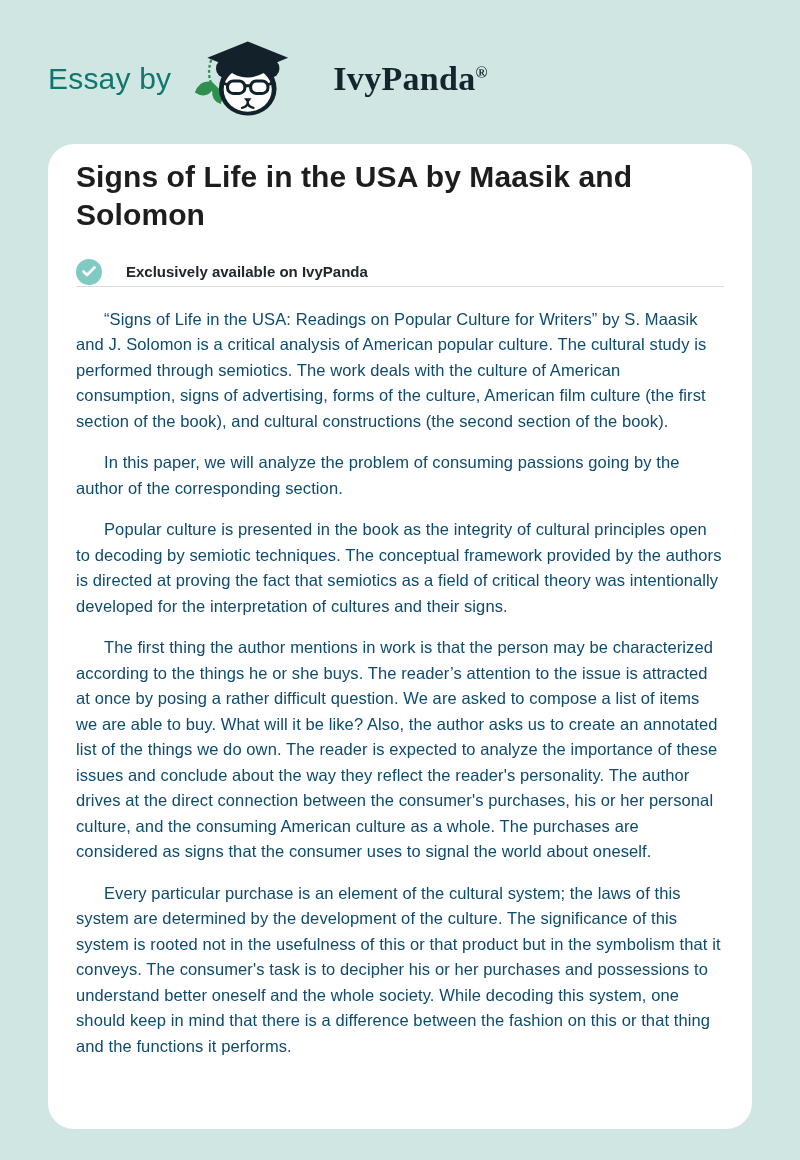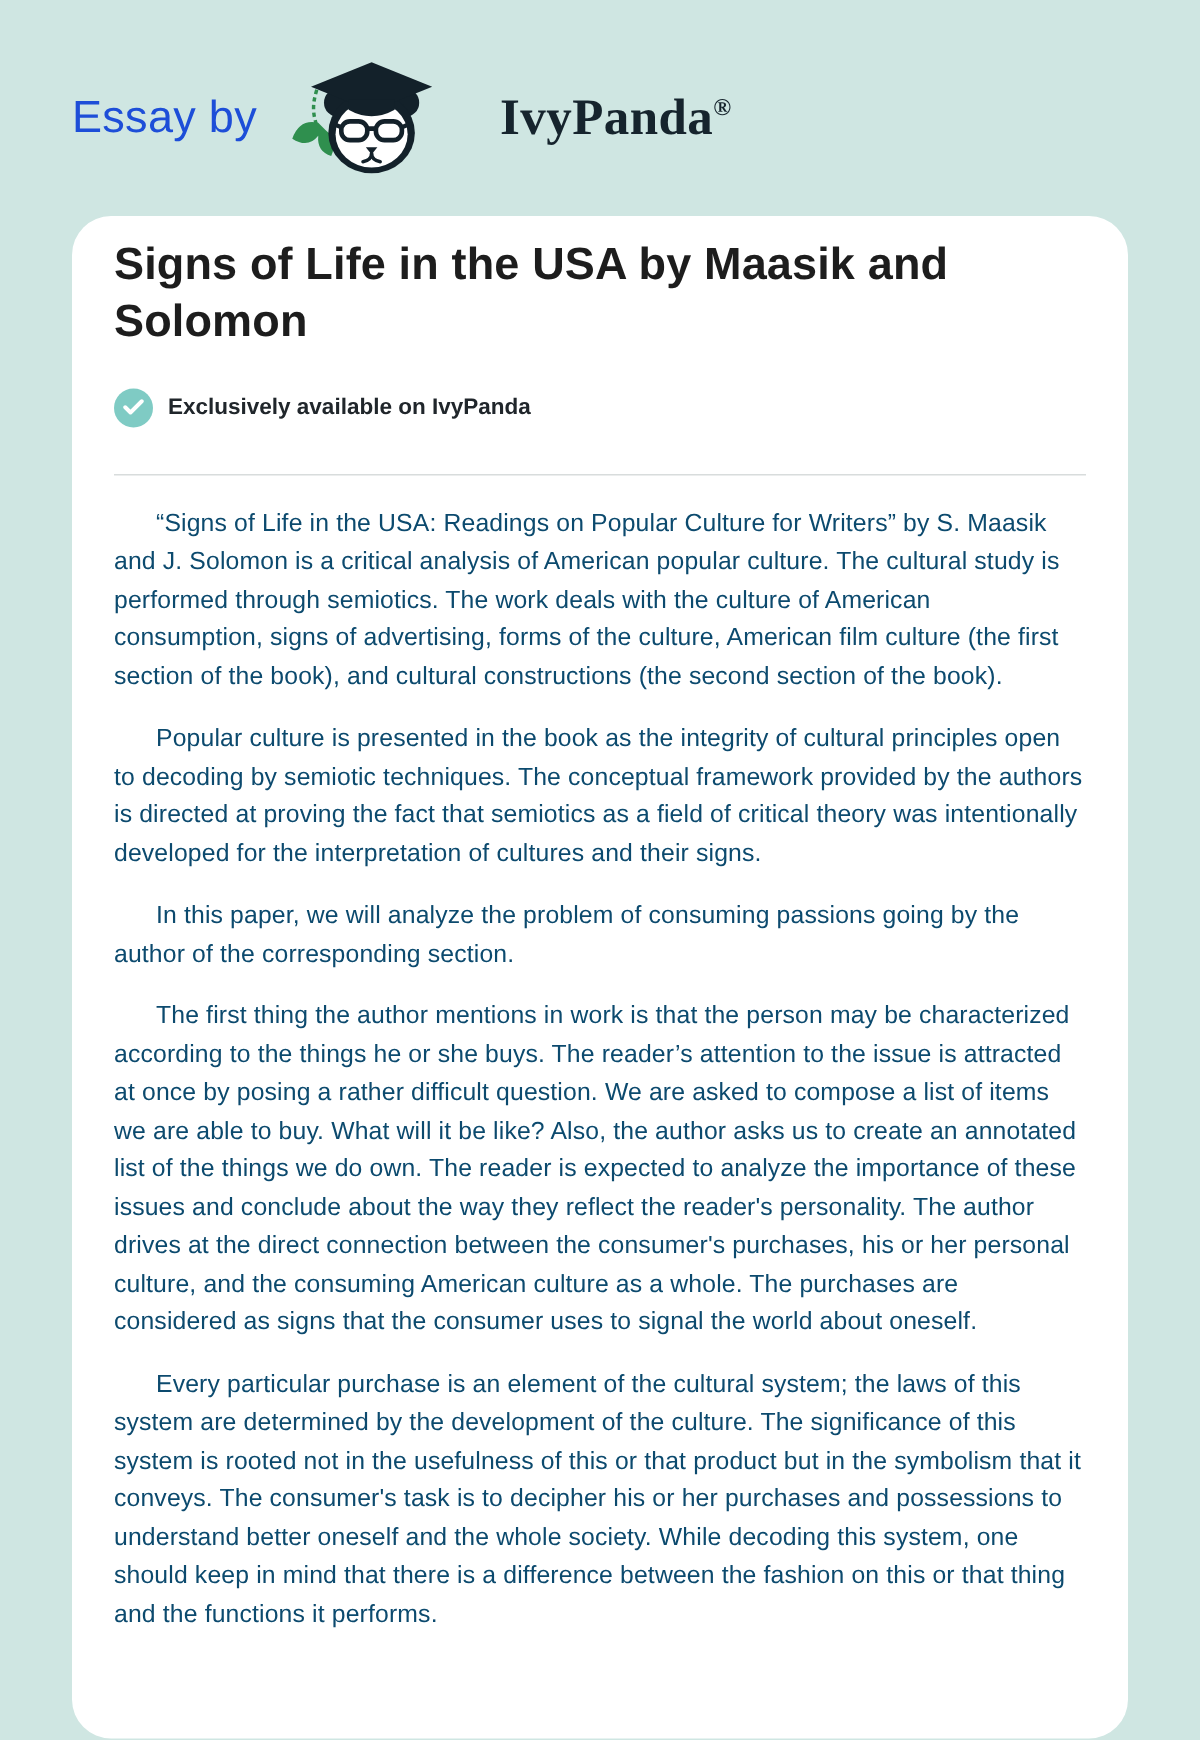--- a/index.html
+++ b/index.html
@@ -13,21 +13,21 @@
   }
   
   .site-header {
     display: flex;
     align-items: center;
     padding: 38px 48px 24px 48px;
     gap: 14px;
   }
   .essay-by {
     font-size: 30px;
-    color: #1d4ed8;
+    color: #0f766e;
     letter-spacing: 0.2px;
   }
   .logo-wrap {
     display: inline-flex;
     align-items: center;
     margin-left: 6px;
   }
   .brand {
     font-family: "Liberation Serif", serif;
     font-weight: bold;
@@ -51,22 +51,22 @@
     font-size: 30px;
     line-height: 1.28;
     font-weight: bold;
     color: #1d1d1d;
     margin-bottom: 24px;
     letter-spacing: 0.1px;
   }
   .badge-row {
     display: flex;
     align-items: center;
-    gap: 10px;
-    margin-bottom: 31px;
+    gap: 24px;
+    margin-bottom: 1px;
   }
   .check-circle {
     width: 26px;
     height: 26px;
     border-radius: 50%;
     background: #7fcbc4;
     display: inline-flex;
     align-items: center;
     justify-content: center;
     flex: 0 0 26px;
@@ -133,17 +133,17 @@
       <svg width="14" height="11" viewBox="0 0 14 11" aria-hidden="true">
         <path d="M1.5 5.5 L5 9 L12.5 1.5" fill="none" stroke="#ffffff" stroke-width="2.6" stroke-linecap="round" stroke-linejoin="round"></path>
       </svg>
     </span>
     <span class="badge-label">Exclusively available on IvyPanda</span>
   </div>
 
   <hr class="divider">
 
   <p class="essay-paragraph">“Signs of Life in the USA: Readings on Popular Culture for Writers” by S. Maasik and J. Solomon is a critical analysis of American popular culture. The cultural study is performed through semiotics. The work deals with the culture of American consumption, signs of advertising, forms of the culture, American film culture (the first section of the book), and cultural constructions (the second section of the book).</p>
+  <p class="essay-paragraph">In this paper, we will analyze the problem of consuming passions going by the author of the corresponding section.</p>
   <p class="essay-paragraph">Popular culture is presented in the book as the integrity of cultural principles open to decoding by semiotic techniques. The conceptual framework provided by the authors is directed at proving the fact that semiotics as a field of critical theory was intentionally developed for the interpretation of cultures and their signs.</p>
-  <p class="essay-paragraph">In this paper, we will analyze the problem of consuming passions going by the author of the corresponding section.</p>
   <p class="essay-paragraph">The first thing the author mentions in work is that the person may be characterized according to the things he or she buys. The reader’s attention to the issue is attracted at once by posing a rather difficult question. We are asked to compose a list of items we are able to buy. What will it be like? Also, the author asks us to create an annotated list of the things we do own. The reader is expected to analyze the importance of these issues and conclude about the way they reflect the reader's personality. The author drives at the direct connection between the consumer's purchases, his or her personal culture, and the consuming American culture as a whole. The purchases are considered as signs that the consumer uses to signal the world about oneself.</p>
   <p class="essay-paragraph">Every particular purchase is an element of the cultural system; the laws of this system are determined by the development of the culture. The significance of this system is rooted not in the usefulness of this or that product but in the symbolism that it conveys. The consumer's task is to decipher his or her purchases and possessions to understand better oneself and the whole society. While decoding this system, one should keep in mind that there is a difference between the fashion on this or that thing and the functions it performs.</p>
 </main>
 
 </body></html>

